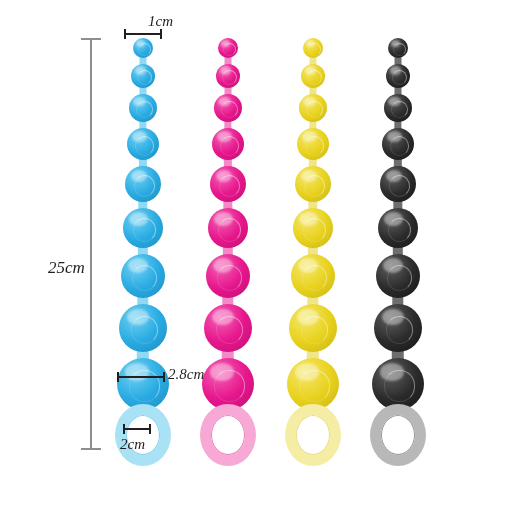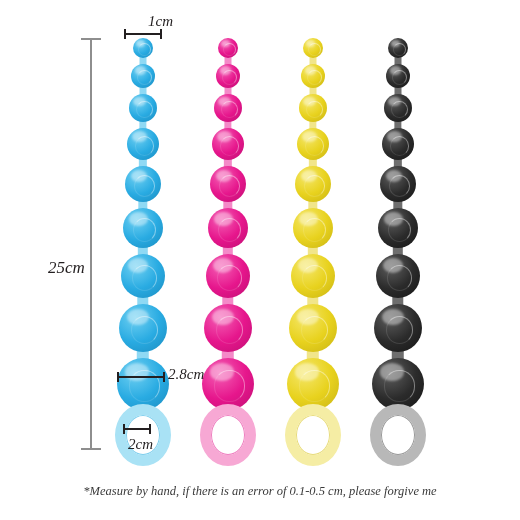--- a/index.html
+++ b/index.html
@@ -73,21 +73,21 @@
   
   .dim-1cm-bar   { left: 124px; top: 33px; width: 38px; }
   .dim-1cm-label { left: 148px; top: 13px; }
 
   
   .dim-28cm-bar   { left: 117px; top: 376px; width: 48px; }
   .dim-28cm-label { left: 168px; top: 366px; }
 
   
   .dim-2cm-bar   { left: 123px; top: 428px; width: 28px; }
-  .dim-2cm-label { left: 128px; top: 436px; }
+  .dim-2cm-label { left: 120px; top: 436px; }
 
   
   .strand {
     position: absolute;
     top: 0;
     width: 100px;
     height: 470px;
   }
   .strand-1 { left: 93px; }
   .strand-2 { left: 178px; }
@@ -246,15 +246,14 @@
 
   <div class="hdim dim-1cm-bar"></div>
   <div class="dimlabel dim-1cm-label">1cm</div>
 
   <div class="hdim dim-28cm-bar"></div>
   <div class="dimlabel dim-28cm-label">2.8cm</div>
 
   <div class="hdim dim-2cm-bar"></div>
   <div class="dimlabel dim-2cm-label">2cm</div>
 
-  <div class="footnote">*Measure by hand, if there is an error of 0.1-0.5 cm, please forgive me</div>
 
 </div>
 
 </body></html>

